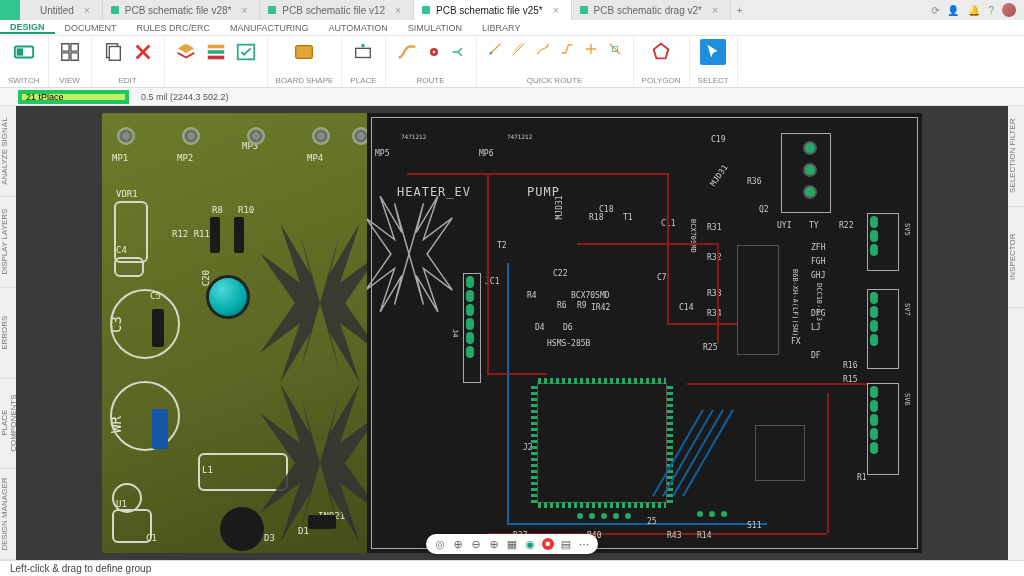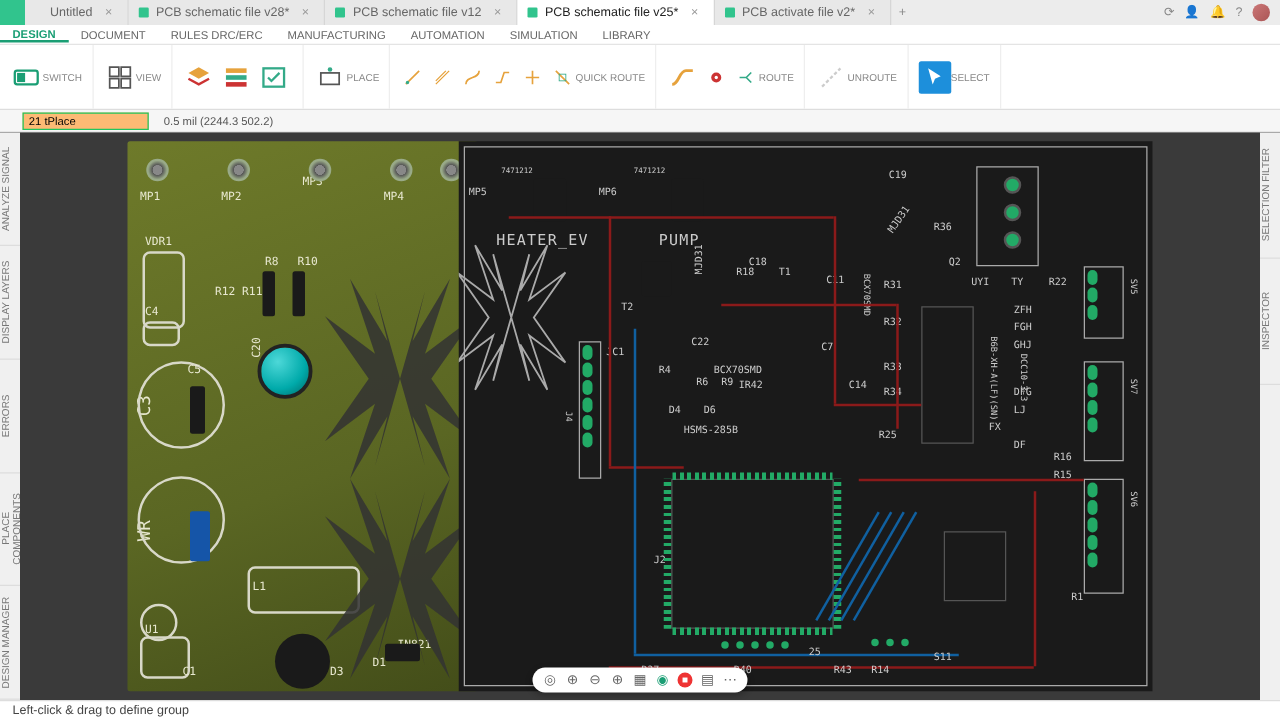--- a/index.html
+++ b/index.html
@@ -17,32 +17,32 @@
 .tabbar-right .avatar { width: 14px; height: 14px; border-radius: 50%; background: linear-gradient(135deg,#c77,#a55); }
 .plus-tab { width: 18px; display: flex; align-items: center; justify-content: center; color: #888; }
 
 
 .menubar { height: 16px; background: #fff; display: flex; align-items: center; gap: 0; border-bottom: 1px solid #e4e4e4; }
 .menubar span { padding: 0 10px; font-size: 9px; color: #666; cursor: pointer; }
 .menubar span.active { color: #1a9e74; border-bottom: 2px solid #1a9e74; font-weight: 600; }
 
 
 .ribbon { height: 52px; background: #fff; display: flex; align-items: stretch; border-bottom: 1px solid #ddd; }
-.rgroup { display: flex; flex-direction: row; align-items: center; justify-content: space-between; padding: 3px 8px 2px; border-right: 1px solid #eee; }
+.rgroup { display: flex; flex-direction: column; align-items: center; justify-content: space-between; padding: 3px 8px 2px; border-right: 1px solid #eee; }
 .rgroup .icons { display: flex; gap: 4px; align-items: center; }
 .rgroup .lbl { font-size: 8px; color: #888; white-space: nowrap; }
 .ricon { width: 20px; height: 20px; display: flex; align-items: center; justify-content: center; border-radius: 2px; }
 .ricon.big { width: 26px; height: 26px; }
 .ricon svg { width: 16px; height: 16px; }
 .ricon.big svg { width: 22px; height: 22px; }
 .select-icon { background: #1d8fdb; }
 
 
 .subbar { height: 18px; background: #f6f6f6; display: flex; align-items: center; border-bottom: 1px solid #e2e2e2; }
-.layer-select { height: 14px; background: #fdba74; border: 1px solid #22c55e; font-size: 9px; padding: 0 4px; margin: 0 4px 0 18px; width: 101px; }
+.layer-select { height: 14px; background: #bef264; border: 4px solid #22c55e; font-size: 9px; padding: 0 4px; margin: 0 4px 0 18px; width: 111px; }
 .coords { font-size: 9px; color: #555; margin: 0 8px; }
 .cmdline { flex: 1; background: #fff; border: 1px solid #e0e0e0; height: 14px; font-size: 9px; color: #aaa; padding: 0 6px; display: flex; align-items: center; margin-right: 8px; }
 
 
 .main { flex: 1; display: flex; background: #3a3a3a; position: relative; overflow: hidden; }
 .sidebar { width: 16px; background: #f0f0f0; display: flex; flex-direction: column; }
 .sidetab { flex: 1; writing-mode: vertical-rl; transform: rotate(180deg); font-size: 8px; color: #777; text-align: center; padding: 8px 0; border-top: 1px solid #ddd; cursor: pointer; }
 .canvas { flex: 1; background: #3a3a3a; position: relative; display: flex; align-items: center; justify-content: center; }
 
 
@@ -106,21 +106,21 @@
       <span>PCB schematic file v12</span>
       <span class="x">×</span>
     </div>
   <div class="doc-tab active">
       <span class="dot"></span>
       <span>PCB schematic file v25*</span>
       <span class="x">×</span>
     </div>
   <div class="doc-tab">
       <span class="dot"></span>
-      <span>PCB activate file v2*</span>
+      <span>PCB schematic drag v2*</span>
       <span class="x">×</span>
     </div>
   <div class="plus-tab">+</div>
   <div class="tabbar-right">
     <span>⟳</span>
     <span>👤</span>
     <span>🔔</span>
     <span>?</span>
     <div class="avatar"></div>
   </div>
@@ -155,20 +155,36 @@
             <path d="M3 3h8v8H3zM13 3h8v8h-8zM3 13h8v8H3zM13 13h8v8h-8z" fill="none" stroke="#555" stroke-width="1.5"></path>
           </svg>
         </div>
       </div>
     <div class="lbl">VIEW</div>
   </div>
   <div class="rgroup">
     <div class="icons">
       <div class="ricon big">
           <svg viewBox="0 0 24 24">
+            <rect x="5" y="3" width="12" height="15" fill="none" stroke="#555" stroke-width="1.5"></rect>
+            <rect x="8" y="6" width="12" height="15" fill="#fff" stroke="#555" stroke-width="1.5"></rect>
+          </svg>
+        </div>
+      <div class="ricon big">
+          <svg viewBox="0 0 24 24">
+            <path d="M5 5l14 14M19 5L5 19" stroke="#d33" stroke-width="3"></path>
+          </svg>
+        </div>
+    </div>
+    <div class="lbl">EDIT</div>
+  </div>
+  <div class="rgroup">
+    <div class="icons">
+      <div class="ricon big">
+          <svg viewBox="0 0 24 24">
             <path d="M12 3l9 5-9 5-9-5z" fill="#e6a23c"></path>
             <path d="M3 13l9 5 9-5" fill="none" stroke="#c33" stroke-width="2"></path>
           </svg>
         </div>
       <div class="ricon big">
           <svg viewBox="0 0 24 24">
             <rect x="3" y="4" width="18" height="4" fill="#e6a23c"></rect>
             <rect x="3" y="10" width="18" height="4" fill="#3a8"></rect>
             <rect x="3" y="16" width="18" height="4" fill="#c33"></rect>
           </svg>
@@ -179,29 +195,60 @@
             <path d="M7 12l3 3 7-7" stroke="#3a8" stroke-width="2" fill="none"></path>
           </svg>
         </div>
     </div>
     <div class="lbl">&nbsp;</div>
   </div>
   <div class="rgroup">
     <div class="icons">
         <div class="ricon big">
           <svg viewBox="0 0 24 24">
+            <rect x="3" y="5" width="18" height="14" rx="2" fill="#e6a23c" stroke="#a70" stroke-width="1.5"></rect>
+          </svg>
+        </div>
+      </div>
+    <div class="lbl">BOARD SHAPE</div>
+  </div>
+  <div class="rgroup">
+    <div class="icons">
+        <div class="ricon big">
+          <svg viewBox="0 0 24 24">
             <rect x="4" y="8" width="16" height="10" fill="none" stroke="#555" stroke-width="1.5"></rect>
             <circle cx="12" cy="5" r="2" fill="#3a8"></circle>
           </svg>
         </div>
       </div>
     <div class="lbl">PLACE</div>
   </div>
   <div class="rgroup">
     <div class="icons">
+      <div class="ricon big">
+          <svg viewBox="0 0 24 24">
+            <path d="M3 18c6 0 6-12 12-12h6" stroke="#e6a23c" stroke-width="2.5" fill="none"></path>
+          </svg>
+        </div>
+      <div class="ricon">
+          <svg viewBox="0 0 24 24">
+            <circle cx="12" cy="12" r="6" fill="#c33"></circle>
+            <circle cx="12" cy="12" r="2" fill="#fff"></circle>
+          </svg>
+        </div>
+      <div class="ricon">
+          <svg viewBox="0 0 24 24">
+            <path d="M4 12h8m0 0l6-6m-6 6l6 6" stroke="#3a8" stroke-width="2" fill="none"></path>
+          </svg>
+        </div>
+    </div>
+    <div class="lbl">ROUTE</div>
+  </div>
+  <div class="rgroup">
+    <div class="icons">
       <div class="ricon">
           <svg viewBox="0 0 24 24">
             <path d="M4 20L20 4" stroke="#e6a23c" stroke-width="2"></path>
             <circle cx="6" cy="18" r="2" fill="#3a8"></circle>
           </svg>
         </div>
       <div class="ricon">
           <svg viewBox="0 0 24 24">
             <path d="M4 20L20 4M4 16L16 4" stroke="#e6a23c" stroke-width="1.5"></path>
           </svg>
@@ -225,48 +272,27 @@
           <svg viewBox="0 0 24 24">
             <path d="M4 4l16 16" stroke="#e6a23c" stroke-width="2"></path>
             <rect x="8" y="8" width="8" height="8" fill="none" stroke="#3a8"></rect>
           </svg>
         </div>
     </div>
     <div class="lbl">QUICK ROUTE</div>
   </div>
   <div class="rgroup">
     <div class="icons">
-      <div class="ricon big">
-          <svg viewBox="0 0 24 24">
-            <path d="M3 18c6 0 6-12 12-12h6" stroke="#e6a23c" stroke-width="2.5" fill="none"></path>
-          </svg>
-        </div>
-      <div class="ricon">
-          <svg viewBox="0 0 24 24">
-            <circle cx="12" cy="12" r="6" fill="#c33"></circle>
-            <circle cx="12" cy="12" r="2" fill="#fff"></circle>
-          </svg>
-        </div>
-      <div class="ricon">
-          <svg viewBox="0 0 24 24">
-            <path d="M4 12h8m0 0l6-6m-6 6l6 6" stroke="#3a8" stroke-width="2" fill="none"></path>
-          </svg>
-        </div>
-    </div>
-    <div class="lbl">ROUTE</div>
-  </div>
-  <div class="rgroup">
-    <div class="icons">
         <div class="ricon big">
           <svg viewBox="0 0 24 24">
-            <path d="M4 20L20 4" stroke="#ccc" stroke-width="2" stroke-dasharray="3 2"></path>
-          </svg>
-        </div>
-      </div>
-    <div class="lbl">UNROUTE</div>
+            <path d="M12 3l8 6-3 10H7L4 9z" fill="none" stroke="#c33" stroke-width="2"></path>
+          </svg>
+        </div>
+      </div>
+    <div class="lbl">POLYGON</div>
   </div>
   <div class="rgroup">
     <div class="icons">
         <div class="ricon big select-icon">
           <svg viewBox="0 0 24 24">
             <path d="M6 4l4 14 2-5 5-2z" fill="#fff"></path>
           </svg>
         </div>
       </div>
     <div class="lbl">SELECT</div>

